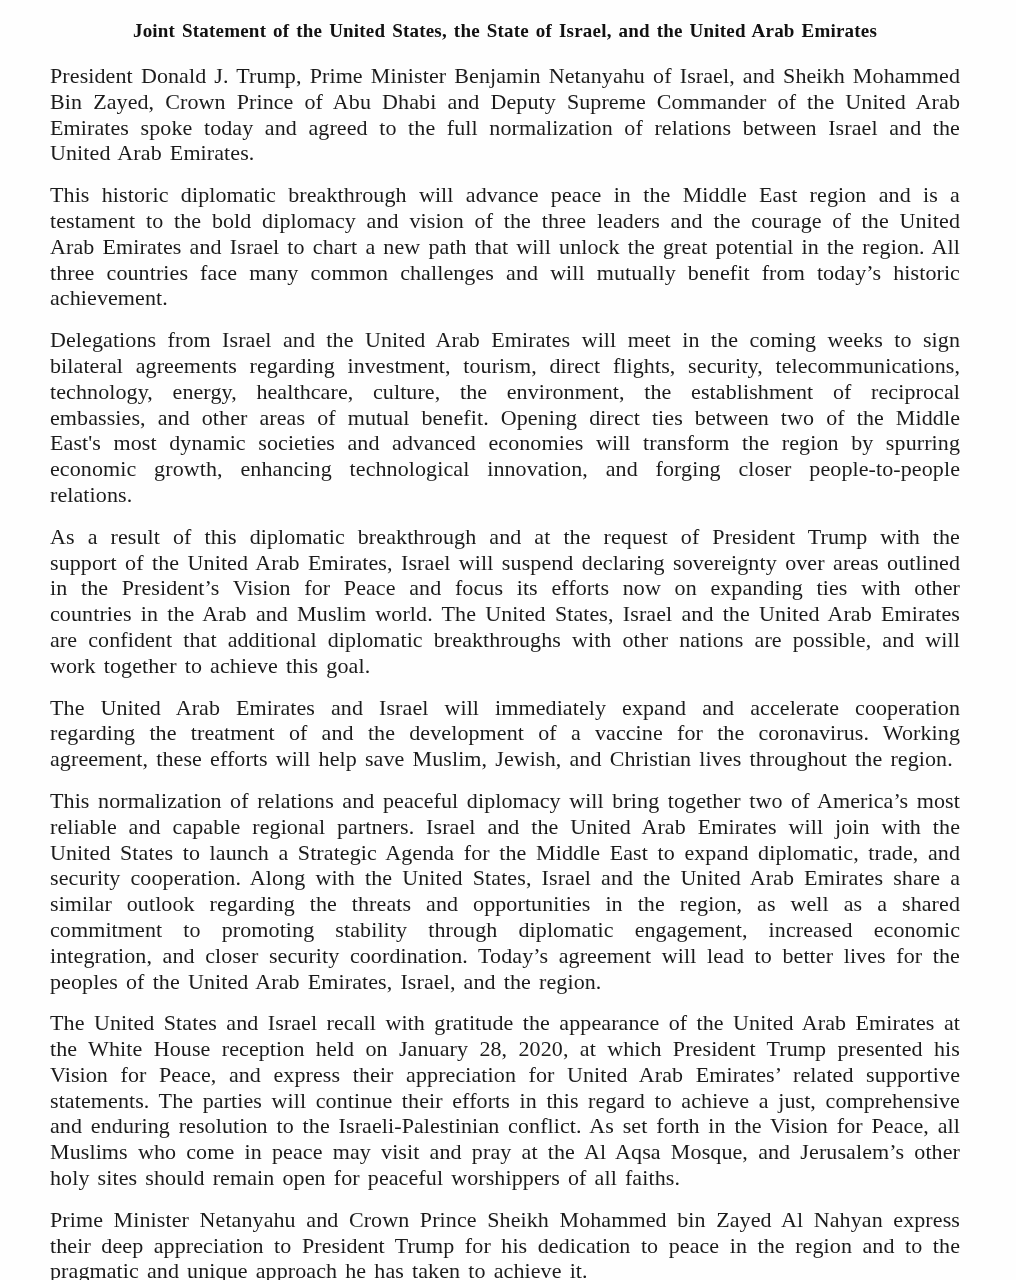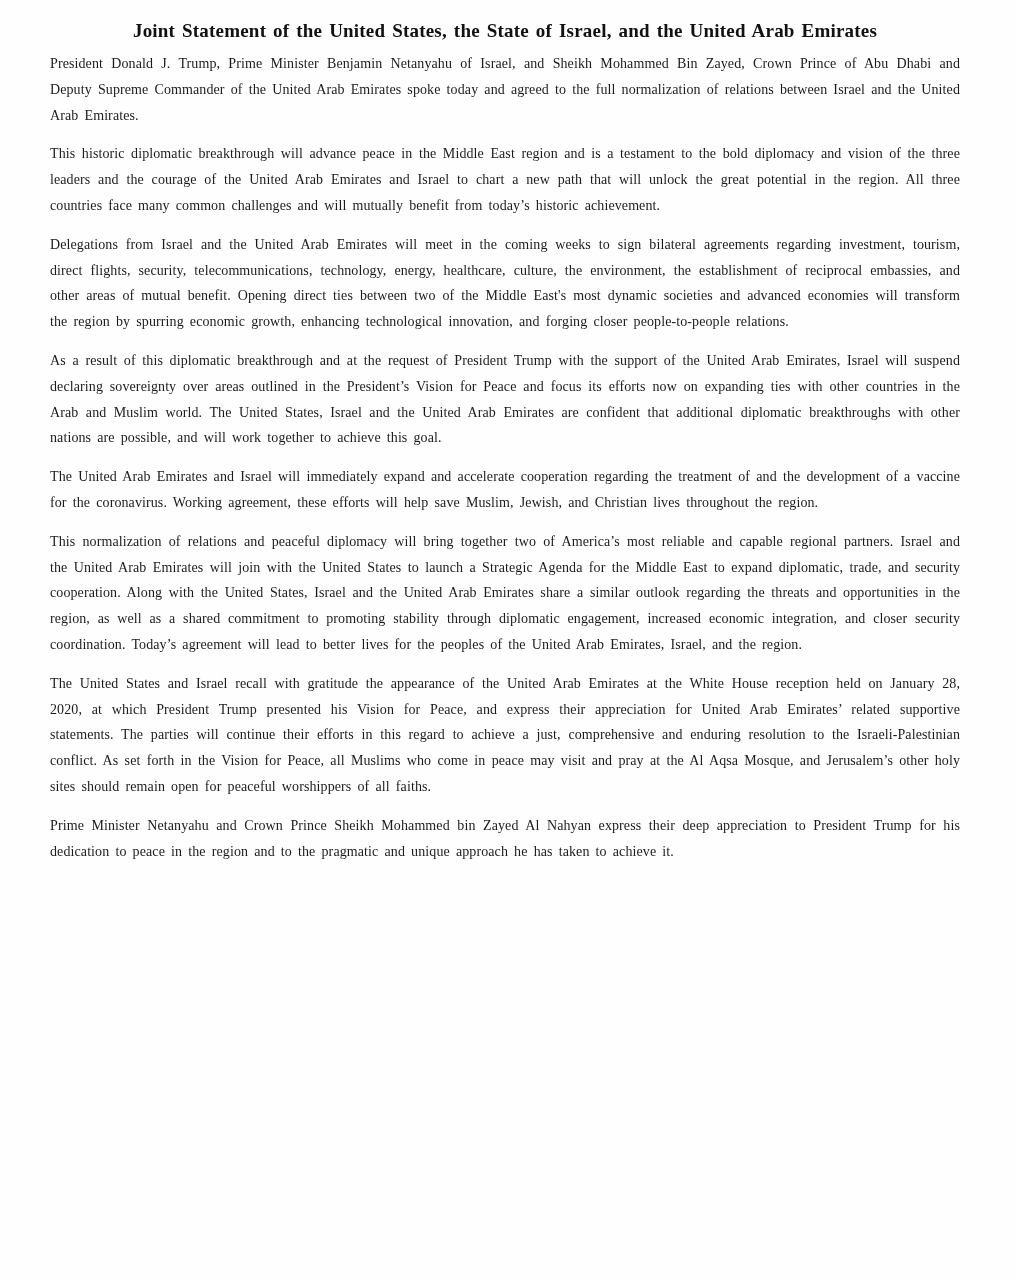--- a/index.html
+++ b/index.html
@@ -15,31 +15,31 @@
     padding: 20px 56px 0 50px;
     background: #fefefe;
     color: #1b1b1b;
     font-family: "Liberation Serif", "DejaVu Serif", serif;
     overflow: hidden;
   }
   .doc-title {
     font-size: 19px;
     font-weight: bold;
     text-align: center;
-    margin: 0 0 9px 0;
+    margin: 0 0 21px 0;
     letter-spacing: 0.2px;
     word-spacing: 2px;
     color: #111111;
   }
   .para {
-    font-size: 14px;
+    font-size: 22px;
     line-height: 25.8px;
     text-align: justify;
     text-align-last: left;
-    margin: 4px 0 13px 0;
+    margin: 16px 0 13px 0;
     word-spacing: 2.5px;
     letter-spacing: 0.1px;
   }
 </style>
 </head>
 <body>
 
 <div class="page">
   <h1 class="doc-title">Joint Statement of the United States, the State of Israel, and the United Arab Emirates</h1>
 

